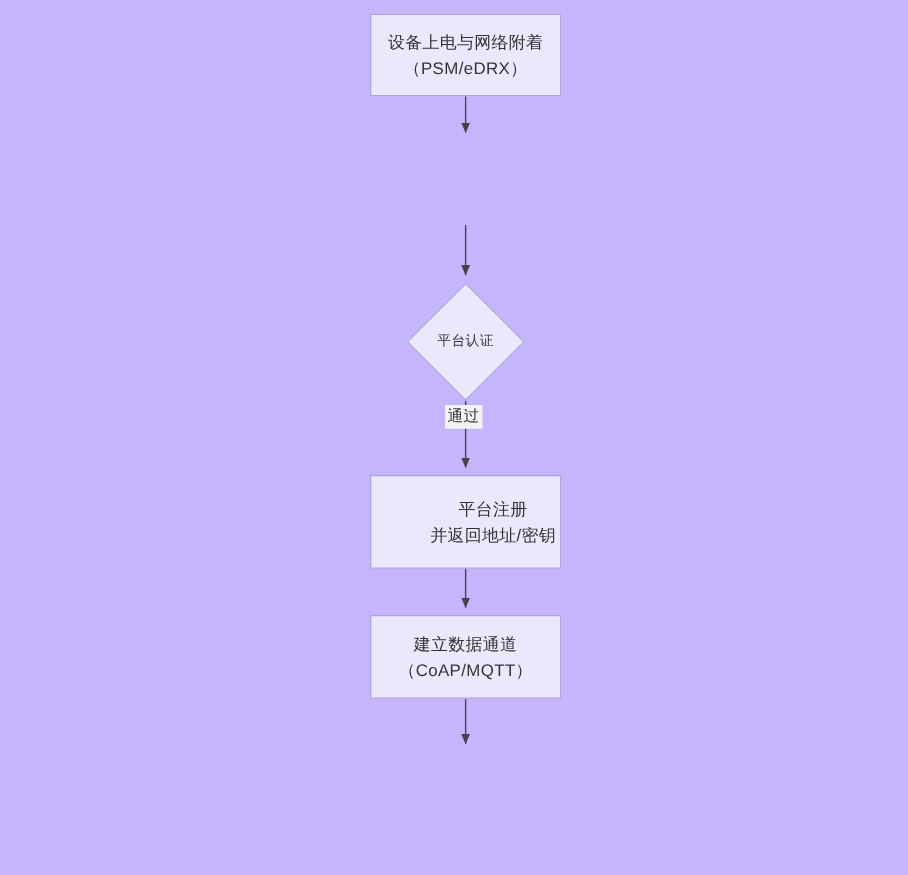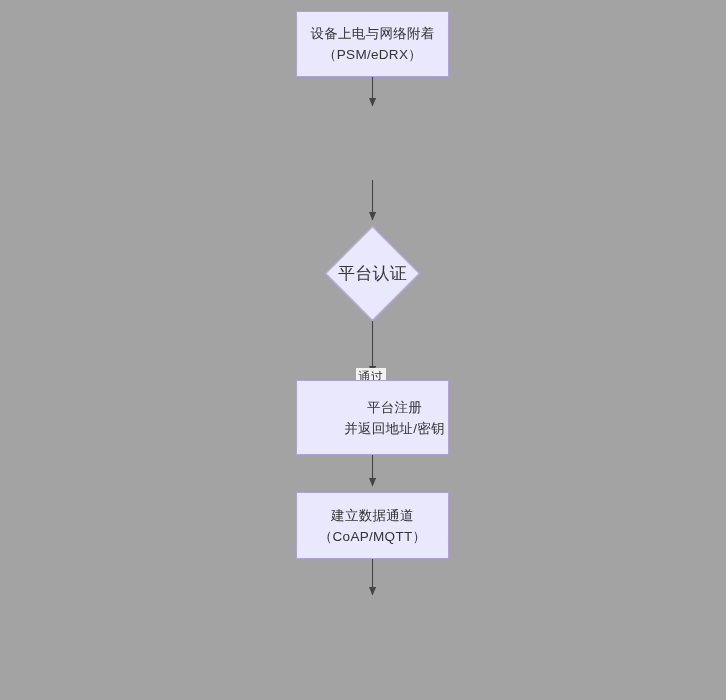--- a/index.html
+++ b/index.html
@@ -7,21 +7,21 @@
     padding: 0;
     background: #ffffff;
   }
   body {
     font-family: "Liberation Sans", "DejaVu Sans", sans-serif;
   }
   #canvas {
     position: relative;
     width: 726px;
     height: 700px;
-    background: #a3a3a3;
+    background: #c4b5fd;
     overflow: hidden;
   }
   .edges {
     position: absolute;
     left: 0;
     top: 0;
     width: 726px;
     height: 700px;
   }
   .node {
@@ -79,42 +79,41 @@
   .diamond-text {
     position: absolute;
     left: 0;
     top: 0;
     width: 95px;
     height: 94px;
     display: flex;
     align-items: center;
     justify-content: center;
     color: #333333;
-    font-size: 17px;
+    font-size: 11px;
     line-height: 21px;
     text-align: center;
     letter-spacing: 0.3px;
   }
 
   
   .edge-label {
     position: absolute;
     background: #f2f2f2;
     color: #333333;
     font-size: 12.5px;
     line-height: 17px;
     padding: 1px 2px;
     text-align: center;
     letter-spacing: 0.3px;
     white-space: nowrap;
   }
   #edge-label-pass {
     left: 356px;
     top: 324px;
-    margin-top: 44px;
   }
 </style>
 </head>
 <body>
 
 <div id="canvas">
 
   <svg class="edges" viewBox="0 0 726 700" width="726" height="700" xmlns="http://www.w3.org/2000/svg">
     <defs>
       <marker id="arrowhead" markerWidth="9" markerHeight="9" refX="7.2" refY="3.2" orient="auto" markerUnits="strokeWidth">

